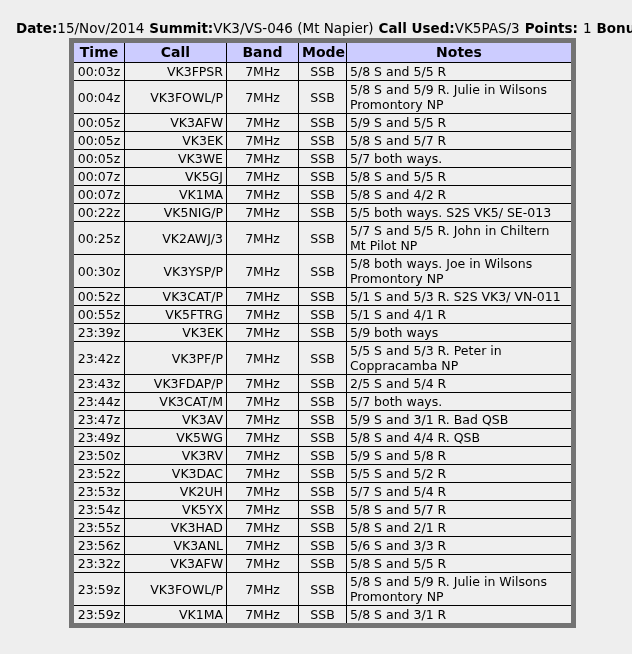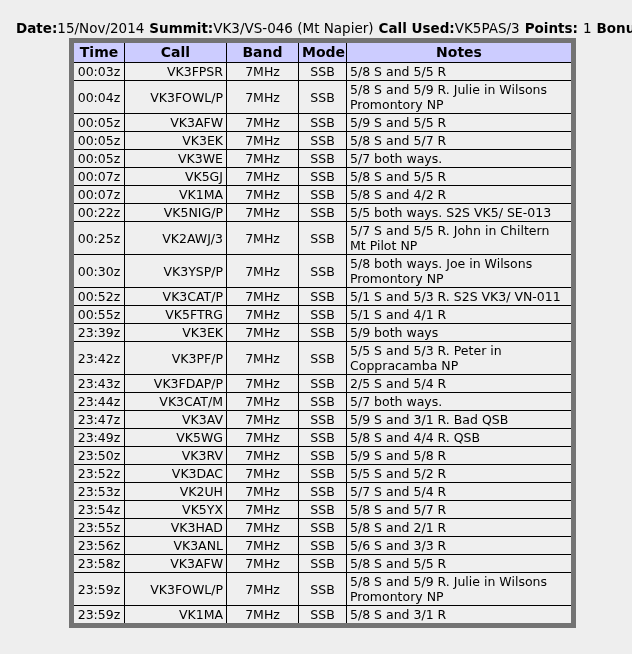--- a/index.html
+++ b/index.html
@@ -277,21 +277,21 @@
             <td class="notes">5/8 S and 2/1 R</td>
           </tr>
           <tr>
             <td class="time">23:56z</td>
             <td class="call">VK3ANL</td>
             <td class="band">7MHz</td>
             <td class="mode">SSB</td>
             <td class="notes">5/6 S and 3/3 R</td>
           </tr>
           <tr>
-            <td class="time">23:58z</td>
+            <td class="time">23:32z</td>
             <td class="call">VK3AFW</td>
             <td class="band">7MHz</td>
             <td class="mode">SSB</td>
             <td class="notes">5/8 S and 5/5 R</td>
           </tr>
           <tr>
             <td class="time">23:59z</td>
             <td class="call">VK3FOWL/P</td>
             <td class="band">7MHz</td>
             <td class="mode">SSB</td>

